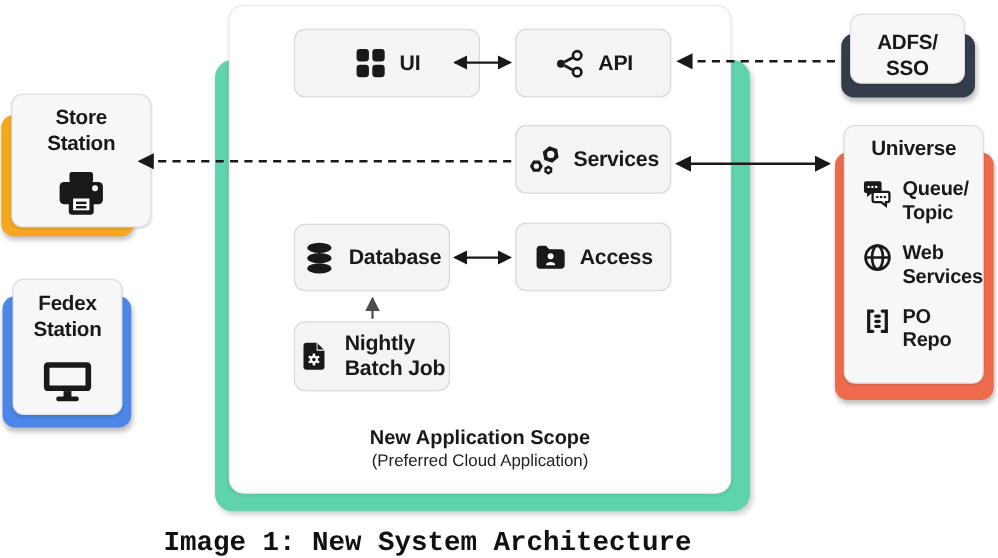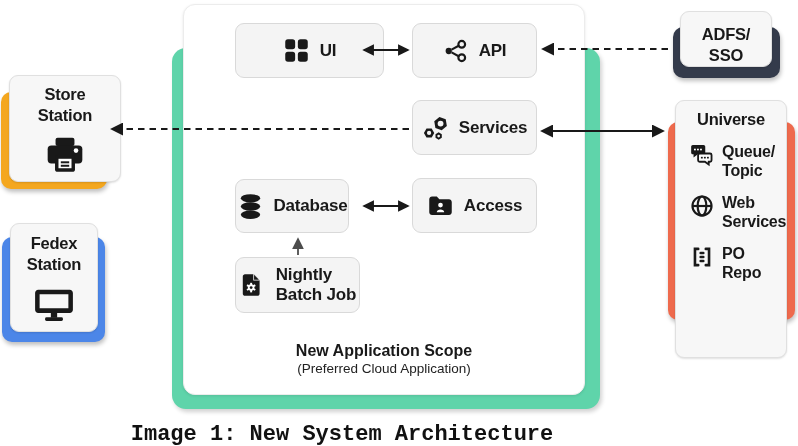--- a/index.html
+++ b/index.html
@@ -82,21 +82,21 @@
     <span class="icon">
       <svg viewBox="0 0 24 24" width="27" height="27" fill="#191919">
         <path fill-rule="evenodd" d="M22.1,10.6 L17.5,14.4 L11.9,12.4 L10.9,6.5 L15.5,2.7 L21.1,4.7 Z M19.1,8.5 a2.6,2.6 0 1 1 -5.2,0 a2.6,2.6 0 1 1 5.2,0 Z"></path>
         <path fill-rule="evenodd" d="M10.9,16.8 L8.6,20.8 L4,20.8 L1.7,16.8 L4,12.8 L8.6,12.8 Z M8.2,16.8 a1.9,1.9 0 1 1 -3.8,0 a1.9,1.9 0 1 1 3.8,0 Z"></path>
         <path fill-rule="evenodd" d="M17.6,21.2 L14.8,22.9 L12,21.2 L12,18 L14.8,16.3 L17.6,18 Z M16,19.6 a1.2,1.2 0 1 1 -2.4,0 a1.2,1.2 0 1 1 2.4,0 Z"></path>
       </svg>
     </span>
     <span class="nlabel">Services</span>
   </div>
 
-  <div class="abs node" style="left:235px;top:179px;width:114px;height:54px;">
+  <div class="abs node" style="left:235px;top:179px;width:125px;height:54px;">
     <span class="icon">
       <svg viewBox="0 0 24 24" width="27" height="27" fill="#191919">
         <ellipse cx="12" cy="4.7" rx="8.6" ry="3.7"></ellipse>
           <ellipse cx="12" cy="12" rx="8.6" ry="3.7"></ellipse>
           <ellipse cx="12" cy="19.3" rx="8.6" ry="3.7"></ellipse>
       </svg>
     </span>
     <span class="nlabel">Database</span>
   </div>
 
@@ -168,21 +168,21 @@
 
   <div class="abs back" style="left:673px;top:27px;width:107px;height:51px;background:#343b4b;"></div>
   <div class="abs front" style="left:680px;top:11px;width:92px;height:56px;justify-content:flex-end;">
     <div class="card-title">
       <span class="line">ADFS/</span>
       <span class="line">SSO</span>
     </div>
   </div>
 
   <div class="abs back" style="left:668px;top:122px;width:127px;height:198px;background:#ee6a4d;"></div>
-  <div class="abs front" style="left:675px;top:100px;width:112px;height:258px;padding-top:9px;">
+  <div class="abs front" style="left:675px;top:100px;width:112px;height:207px;padding-top:9px;">
     <div class="card-title">Universe</div>
     <div class="universe-items">
 
       <div class="u-item">
         <span class="icon">
           <svg viewBox="0 0 24 24" width="26" height="26">
             <path fill="#191919" d="M2,4.3 C2,3.5 2.7,2.8 3.5,2.8 h10 c0.8,0 1.5,0.7 1.5,1.5 v5.6 c0,0.8 -0.7,1.5 -1.5,1.5 H8.2 l-4,3 v-3 H3.5 c-0.8,0 -1.5,-0.7 -1.5,-1.5 Z"></path>
             <g fill="#ffffff">
                 <rect x="4.6" y="6.2" width="1.7" height="1.5"></rect>
                 <rect x="7.4" y="6.2" width="1.7" height="1.5"></rect>

